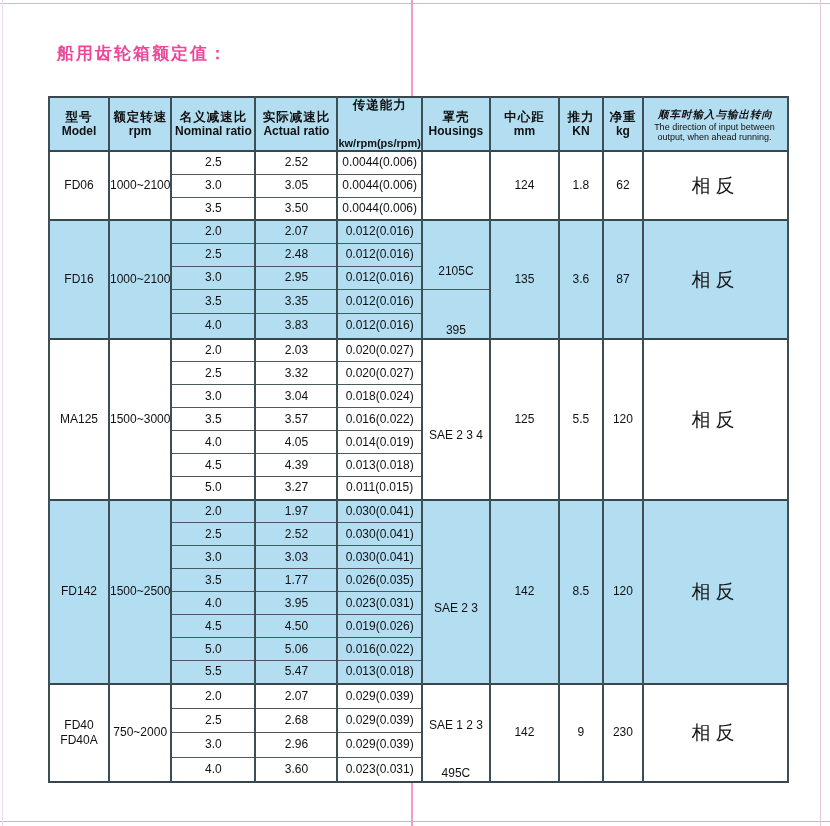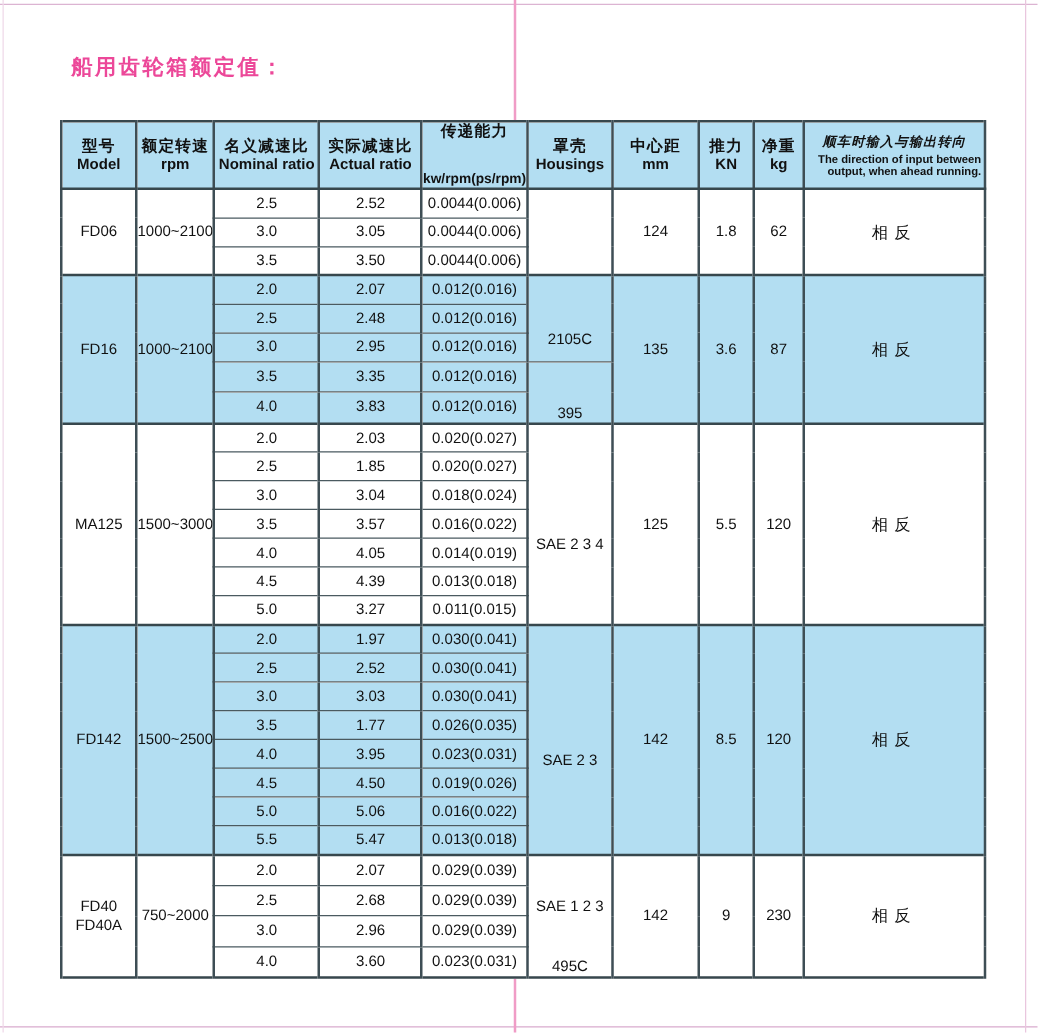--- a/index.html
+++ b/index.html
@@ -37,22 +37,22 @@
     border-bottom:2px solid #37474d;
   }
   tbody tr{height:23px;}
   tr.section-start td{border-top:2px solid #37474d;}
   .cell-blue{background:#b3def2;}
   .cell-white{background:#ffffff;}
   .hdr-zh{font-size:12.5px;letter-spacing:1px;}
   .hdr-en{font-size:12px;}
   .hdr-en-small{font-size:11px;margin-top:24px;}
   .hdr-dir-zh{font-size:10.5px;letter-spacing:1px;font-style:italic;}
-  .hdr-dir-en{font-size:9px;line-height:10px;font-weight:bold;padding:1px 2px 0 0;text-align:right;}
-  .dir-cell{letter-spacing:5px;font-size:13px;}
+  .hdr-dir-en{font-size:9px;line-height:10px;font-weight:normal;padding:1px 2px 0 0;}
+  .dir-cell{letter-spacing:5px;font-size:19px;}
   .model-line{line-height:15px;}
   .housing-line{line-height:16px;margin-top:32px;}
 </style>
 </head>
 <body>
 
 <div class="crop-h" id="crop-top"></div>
 <div class="crop-h" id="crop-bottom"></div>
 <div class="crop-v" id="crop-left"></div>
 <div class="crop-v" id="crop-right"></div>
@@ -279,21 +279,21 @@
         </td>
         <td class="cell-white dir-cell" rowspan="7">
           <div class="model-line">相反</div>
         </td>
       </tr>
       <tr>
         <td class="cell-white">
           <div class="model-line">2.5</div>
         </td>
         <td class="cell-white">
-          <div class="model-line">1.85</div>
+          <div class="model-line">3.32</div>
         </td>
         <td class="cell-white">
           <div class="model-line">0.020(0.027)</div>
         </td>
       </tr>
       <tr>
         <td class="cell-white">
           <div class="model-line">3.0</div>
         </td>
         <td class="cell-white">

